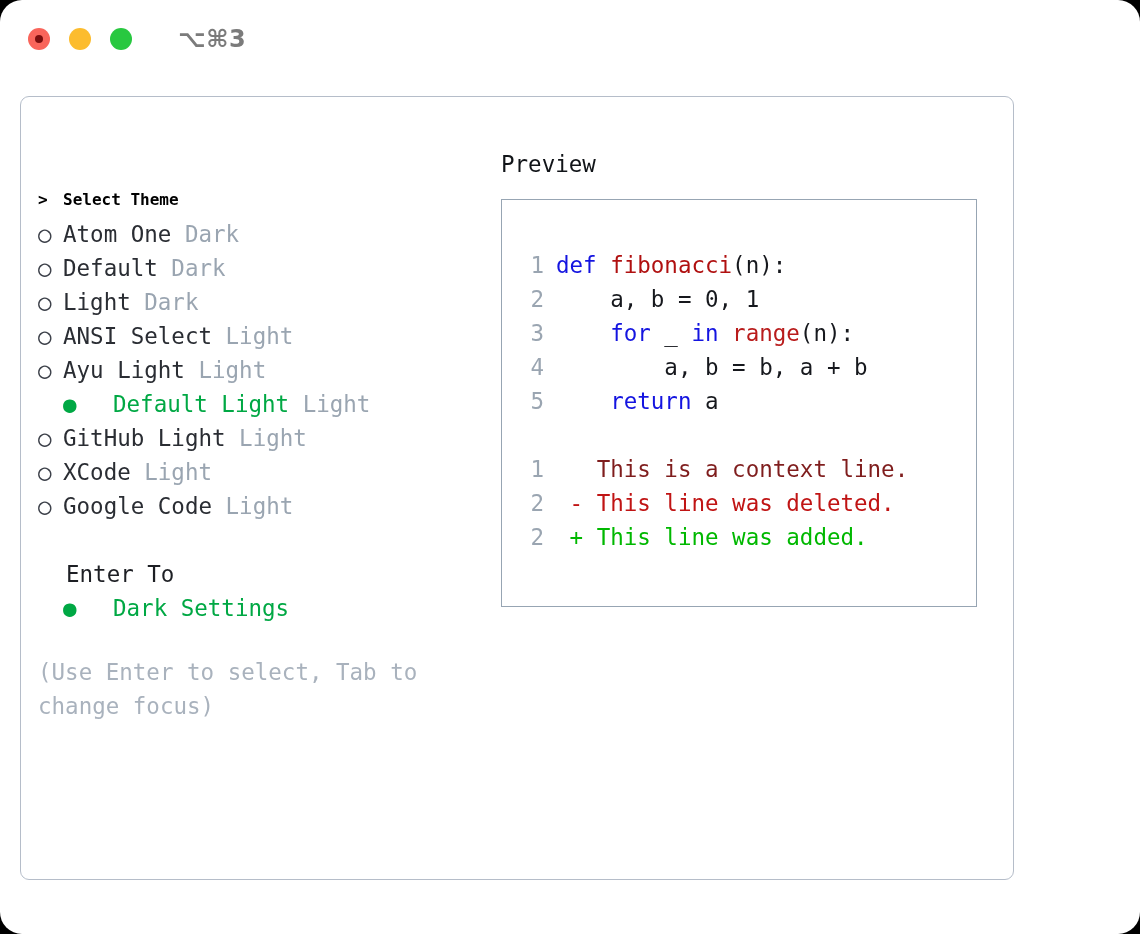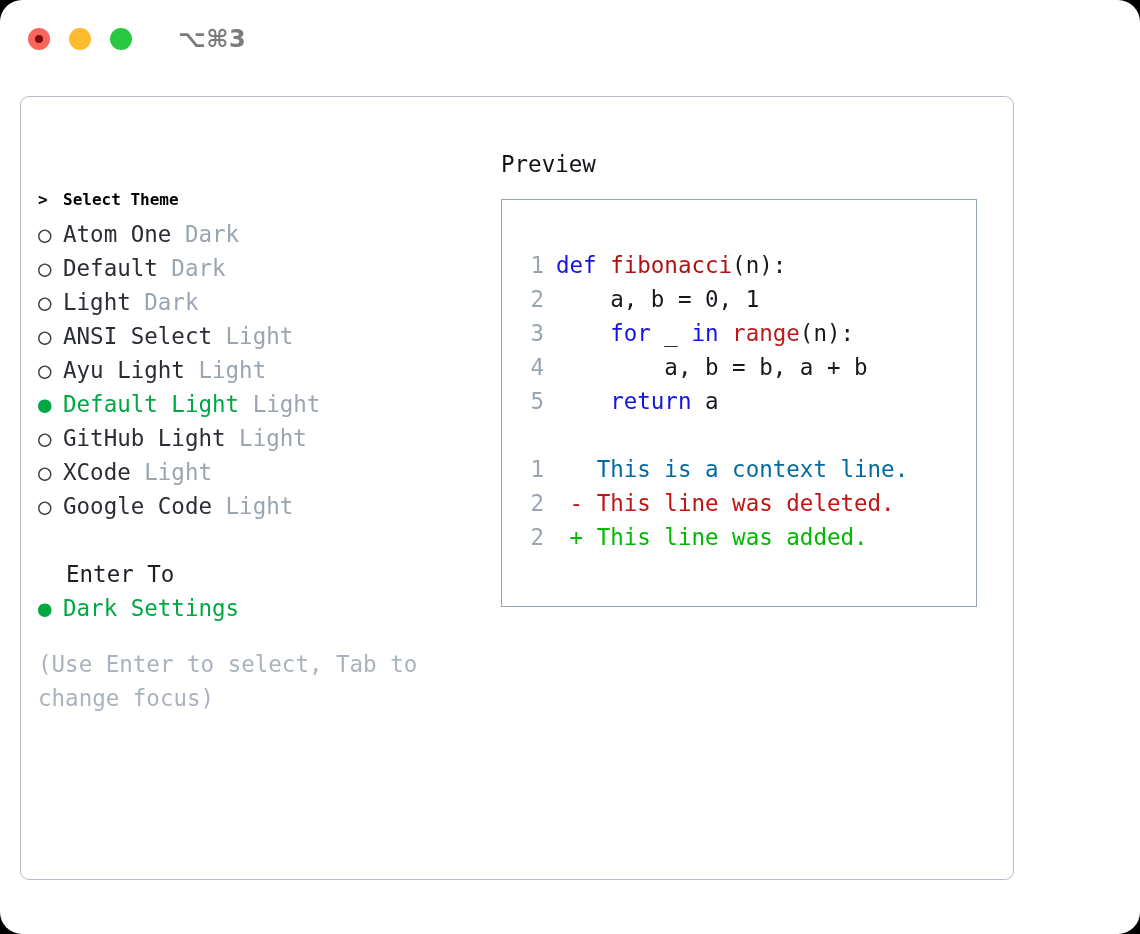--- a/index.html
+++ b/index.html
@@ -100,38 +100,39 @@
     font-weight: bold;
     color: #000000;
     font-size: 16px;
     margin-top: 32px;
   }
   .cat {
     color: #9aa5b1;
   }
   .row.selected, .row.selected .name {
     color: #00a844;
+    margin-left: 25px;
   }
   .row.selected .bullet {
     color: #00a844;
   }
   .row .bullet.hollow { color: #3c4049; }
 
   .spacer-sm  { height: 34px; }
 
   .subhead {
     height: 34px;
     line-height: 34px;
     font-size: 22.5px;
     color: #1d1f24;
     padding-left: 28px;
     white-space: pre;
   }
   #hint {
-    margin-top: 22px;
+    margin-top: 30px;
     font-size: 22.5px;
     line-height: 34px;
     color: #a9b2bd;
     width: 400px;
   }
 
   
   #right-col {
     position: absolute;
     left: 480px;
@@ -166,21 +167,21 @@
     display: inline-block;
     width: 22px;
     text-align: right;
     color: #9aa5b1;
     margin-right: 12px;
   }
   .kw   { color: #1414e0; }
   .fn   { color: #b01010; }
   .bi   { color: #b91c1c; }
   .txt  { color: #16181d; }
-  .ctx  { color: #0369a1; }
+  .ctx  { color: #7f1d1d; }
   .del  { color: #c01414; }
   .add  { color: #00b800; }
   .gap  { display: block; height: 34px; }
 </style>
 </head>
 <body>
 
 <div id="page">
 
   <div id="titlebar">

